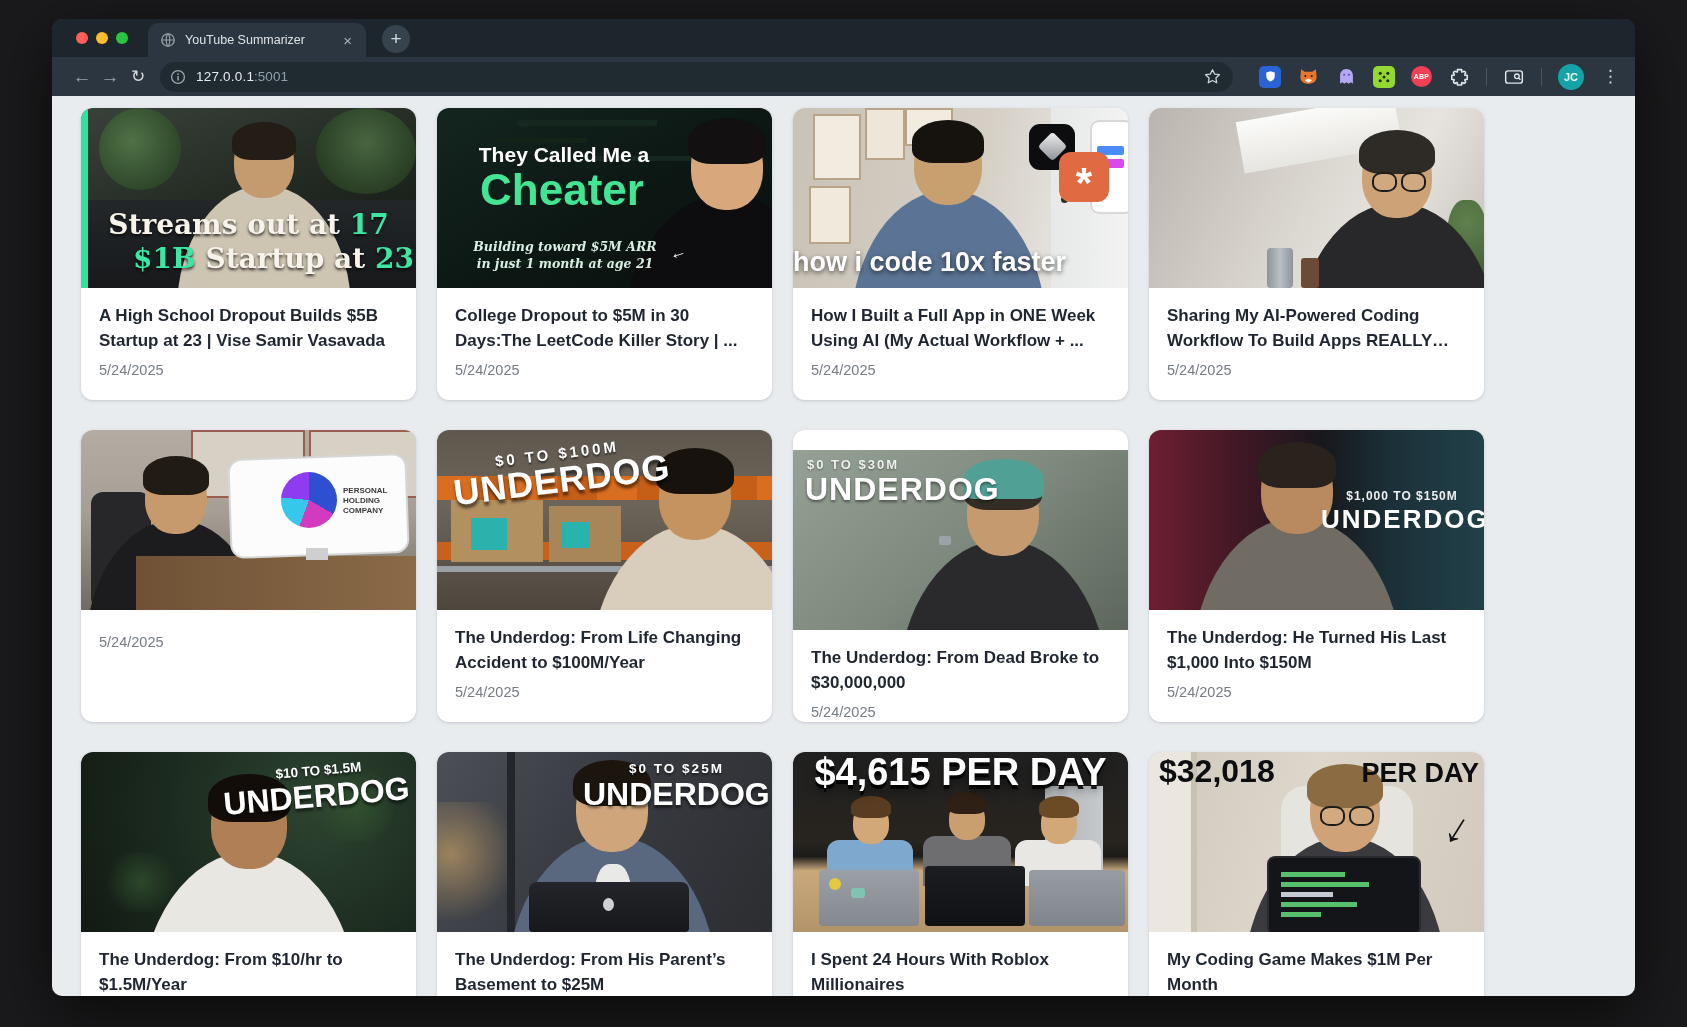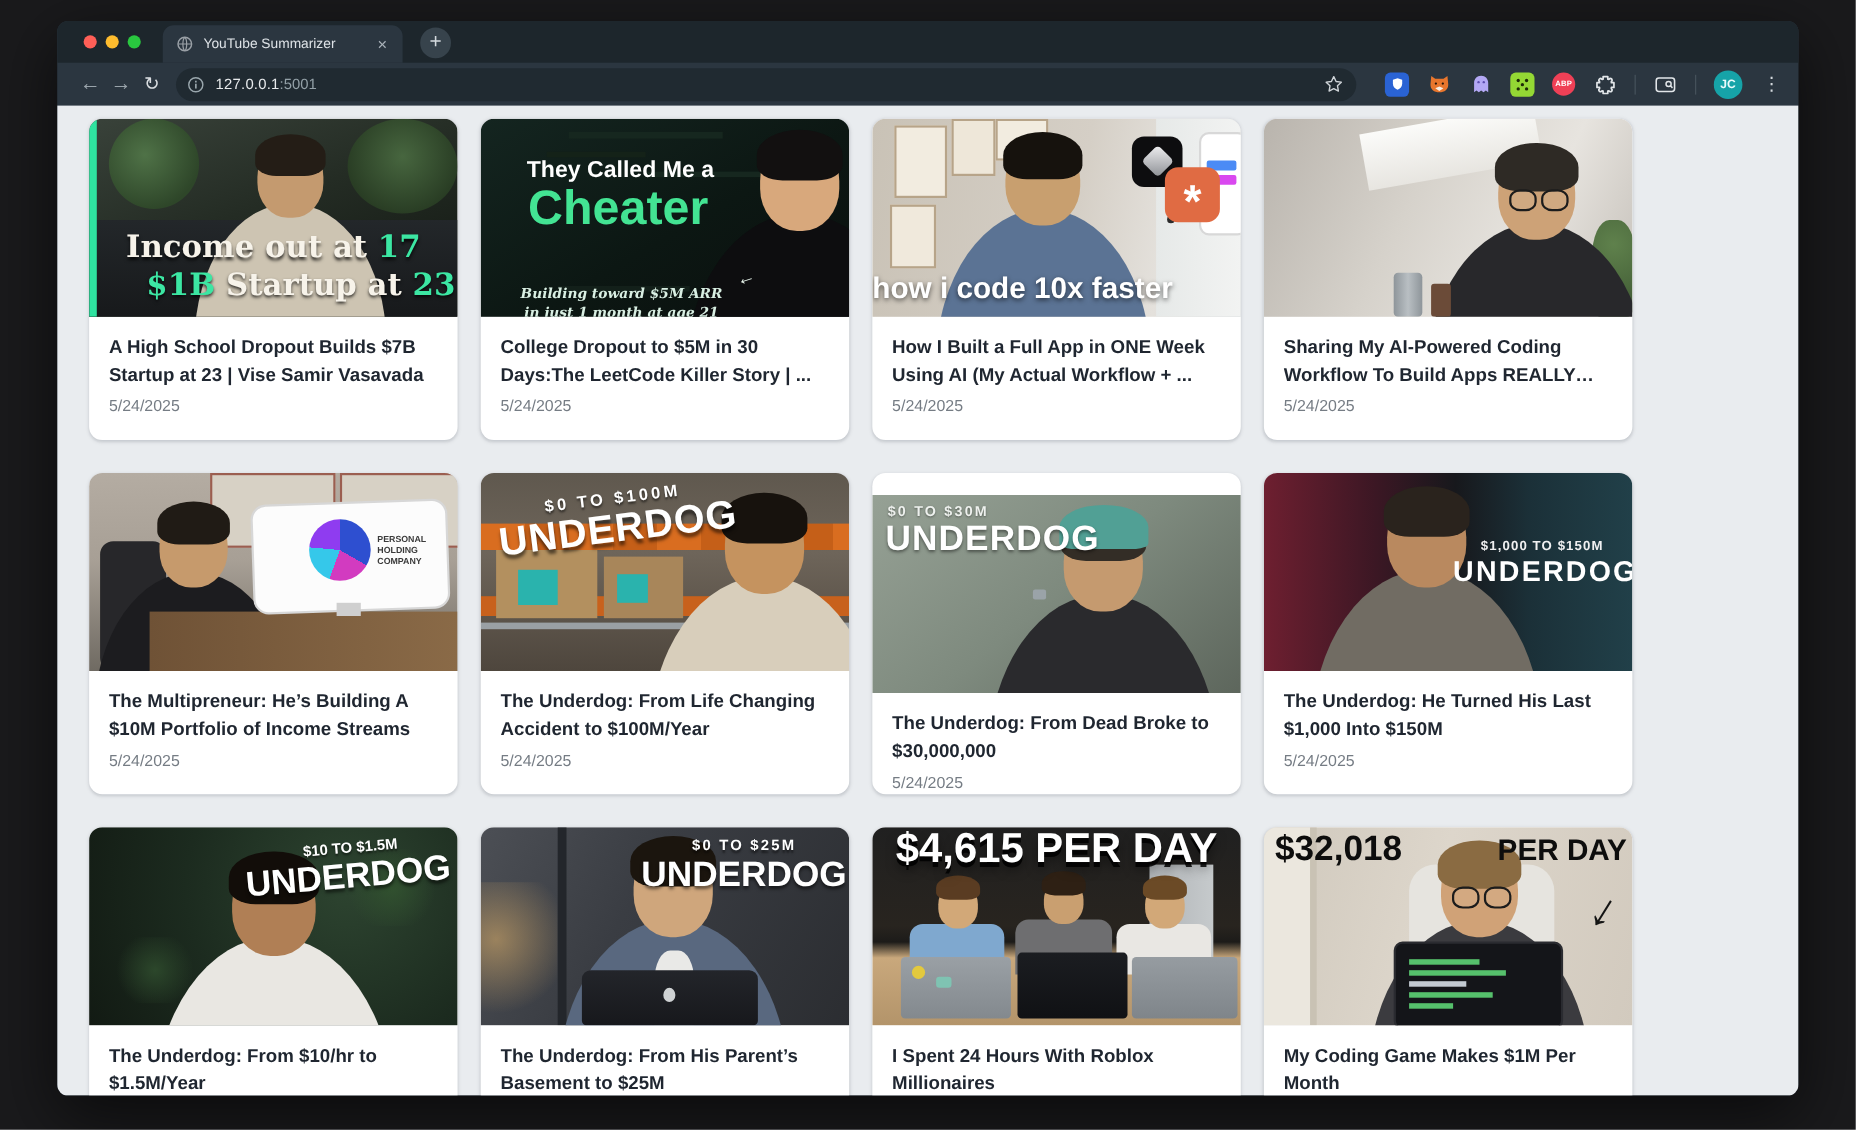--- a/index.html
+++ b/index.html
@@ -58,21 +58,21 @@
   .grid{display:grid;grid-template-columns:repeat(4,335px);column-gap:21px;row-gap:30px;padding:12px 0 0 29px;}
   .card{
     width:335px;height:292px;background:var(--cardbg,#fff);border-radius:12px;overflow:hidden;
     box-shadow:0 1px 2px rgba(16,24,40,.07),0 1px 4px rgba(16,24,40,.1);
   }
   .thumb{position:relative;width:335px;height:180px;overflow:hidden;}
   .shape,.ovl,.pp{position:absolute;}
   .ovl{line-height:1.08;white-space:nowrap;}
   .ovl.wrap{white-space:normal;line-height:1.25;}
   .ovl.serif{font-family:"DejaVu Serif",serif;}
-  .ovl.script{font-family:"DejaVu Serif",serif;font-style:italic;margin-top:20px;}
+  .ovl.script{font-family:"DejaVu Serif",serif;font-style:italic;}
   .card-body{padding:15px 18px 0;}
   .card-title{
     font-size:17px;line-height:25px;font-weight:bold;color:var(--title,#1f2630);
     display:-webkit-box;-webkit-line-clamp:2;-webkit-box-orient:vertical;overflow:hidden;
   }
   .card-date{margin-top:9px;font-size:14.5px;color:var(--date,#757c84);}
   svg{display:block;}
 </style>
 </head>
 <body>
@@ -176,25 +176,25 @@
     <div class="grid" id="grid">
         <div class="card">
           <div class="thumb" style="background: linear-gradient(160deg, rgb(57, 66, 58) 0%, rgb(36, 44, 36) 45%, rgb(16, 21, 16) 100%);">
             <div class="shape" style="left: 18px; top: 0px; width: 82px; height: 82px; background: radial-gradient(circle at 40% 40%, rgb(79, 114, 71), rgb(46, 70, 41) 72%); border-radius: 50%;"></div>
             <div class="shape" style="left: 235px; top: 0px; width: 100px; height: 86px; background: radial-gradient(circle at 50% 40%, rgb(71, 102, 63), rgb(41, 61, 36) 72%); border-radius: 50%;"></div>
             <div class="shape" style="left: 0px; top: 92px; width: 335px; height: 88px; background: linear-gradient(rgb(35, 39, 42), rgb(23, 25, 27));"></div>
             <div class="pp" style="left: 95.64px; top: 76.72px; width: 174.72px; height: 156.8px; background: rgb(205, 196, 178); border-radius: 50% 50% 0px 0px / 80% 80% 0px 0px;"></div>
             <div class="pp" style="left: 152.76px; top: 20.72px; width: 60.48px; height: 69.44px; background: rgb(196, 154, 111); border-radius: 46%;"></div>
             <div class="pp" style="left: 150.52px; top: 14px; width: 64.96px; height: 38.08px; background: rgb(36, 29, 22); border-radius: 50% 50% 30% 30%;"></div>
             <div class="shape" style="left: 0px; top: 0px; width: 7px; height: 180px; background: rgb(47, 227, 160);"></div>
-            <div class="ovl serif" style="left: 0px; top: 102px; width: 335px; text-align: center; font-size: 28px; font-weight: bold; color: rgb(247, 243, 234); text-shadow: rgba(0, 0, 0, 0.75) 0px 2px 3px;"><span style="color: rgb(247, 243, 234);">Income out at </span><span style="color: rgb(60, 230, 163);">17</span></div>
+            <div class="ovl serif" style="left: 0px; top: 102px; width: 335px; text-align: center; font-size: 28px; font-weight: bold; color: rgb(247, 243, 234); text-shadow: rgba(0, 0, 0, 0.75) 0px 2px 3px;"><span style="color: rgb(247, 243, 234);">Streams out at </span><span style="color: rgb(60, 230, 163);">17</span></div>
             <div class="ovl serif" style="left: 0px; top: 136px; width: 385px; text-align: center; font-size: 28px; font-weight: bold; color: rgb(247, 243, 234); text-shadow: rgba(0, 0, 0, 0.75) 0px 2px 3px;"><span style="color: rgb(60, 230, 163);">$1B </span><span style="color: rgb(247, 243, 234);">Startup at </span><span style="color: rgb(60, 230, 163);">23</span></div>
           </div>
           <div class="card-body">
-            <div class="card-title">A High School Dropout Builds $7B Startup at 23 | Vise Samir Vasavada</div>
+            <div class="card-title">A High School Dropout Builds $5B Startup at 23 | Vise Samir Vasavada</div>
             <div class="card-date">5/24/2025</div>
           </div>
         </div>
         <div class="card">
           <div class="thumb" style="background: linear-gradient(150deg, rgb(20, 37, 32) 0%, rgb(12, 23, 19) 55%, rgb(10, 15, 13) 100%);">
             <div class="shape" style="left: 80px; top: 12px; width: 140px; height: 6px; background: rgb(22, 39, 31);"></div>
             <div class="shape" style="left: 60px; top: 30px; width: 90px; height: 5px; background: rgb(20, 34, 24);"></div>
             <div class="shape" style="left: 150px; top: 48px; width: 110px; height: 5px; background: rgb(22, 39, 31);"></div>
             <div class="shape" style="left: 70px; top: 152px; width: 120px; height: 5px; background: rgb(19, 32, 26);"></div>
             <div class="pp" style="left: 184.7px; top: 85.6px; width: 210.6px; height: 189px; background: rgb(13, 13, 15); border-radius: 50% 50% 0px 0px / 80% 80% 0px 0px;"></div>
@@ -262,21 +262,20 @@
             <div class="pp" style="left: 5.3px; top: 90.4px; width: 179.4px; height: 161px; background: rgb(28, 28, 31); border-radius: 50% 50% 0px 0px / 80% 80% 0px 0px;"></div>
             <div class="pp" style="left: 63.95px; top: 32.9px; width: 62.1px; height: 71.3px; background: rgb(198, 154, 108); border-radius: 46%;"></div>
             <div class="pp" style="left: 61.65px; top: 26px; width: 66.7px; height: 39.1px; background: rgb(32, 27, 21); border-radius: 50% 50% 30% 30%;"></div>
             <div class="shape" style="left: 55px; top: 126px; width: 280px; height: 54px; background: linear-gradient(90deg, rgb(111, 82, 54), rgb(138, 106, 71));"></div>
             <div class="shape" style="left: 148px; top: 26px; width: 175px; height: 96px; background: rgb(252, 252, 252); border-radius: 14px; border: 2px solid rgb(215, 215, 215); transform: rotate(-2deg);"></div>
             <div class="shape" style="left: 200px; top: 42px; width: 56px; height: 56px; background: conic-gradient(rgb(46, 79, 208) 0deg, rgb(46, 79, 208) 120deg, rgb(210, 59, 192) 120deg, rgb(210, 59, 192) 200deg, rgb(53, 200, 234) 200deg, rgb(53, 200, 234) 275deg, rgb(143, 60, 240) 275deg, rgb(143, 60, 240) 360deg); border-radius: 50%;"></div>
             <div class="shape" style="left: 225px; top: 118px; width: 22px; height: 12px; background: rgb(207, 207, 207);"></div>
             <div class="ovl wrap" style="left: 262px; top: 56px; width: 56px; text-align: left; font-size: 8px; font-weight: bold; color: rgb(58, 58, 58);">PERSONAL HOLDING COMPANY</div>
           </div>
           <div class="card-body">
-            <div class="card-title">The Multipreneur: He’s Building A $10M Portfolio of Income Streams</div>
             <div class="card-date">5/24/2025</div>
           </div>
         </div>
         <div class="card">
           <div class="thumb" style="background: linear-gradient(rgb(95, 88, 78) 0%, rgb(110, 101, 90) 40%, rgb(78, 70, 61) 100%);">
             <div class="shape" style="left: 0px; top: 46px; width: 335px; height: 24px; background: repeating-linear-gradient(90deg, rgb(217, 109, 32) 0px, rgb(217, 109, 32) 40px, rgb(197, 95, 24) 40px, rgb(197, 95, 24) 80px);"></div>
             <div class="shape" style="left: 0px; top: 112px; width: 335px; height: 18px; background: rgb(200, 97, 28);"></div>
             <div class="shape" style="left: 0px; top: 136px; width: 335px; height: 6px; background: rgb(154, 160, 164);"></div>
             <div class="shape" style="left: 14px; top: 70px; width: 92px; height: 62px; background: rgb(179, 144, 95);"></div>
             <div class="shape" style="left: 112px; top: 76px; width: 72px; height: 56px; background: rgb(168, 134, 90);"></div>

